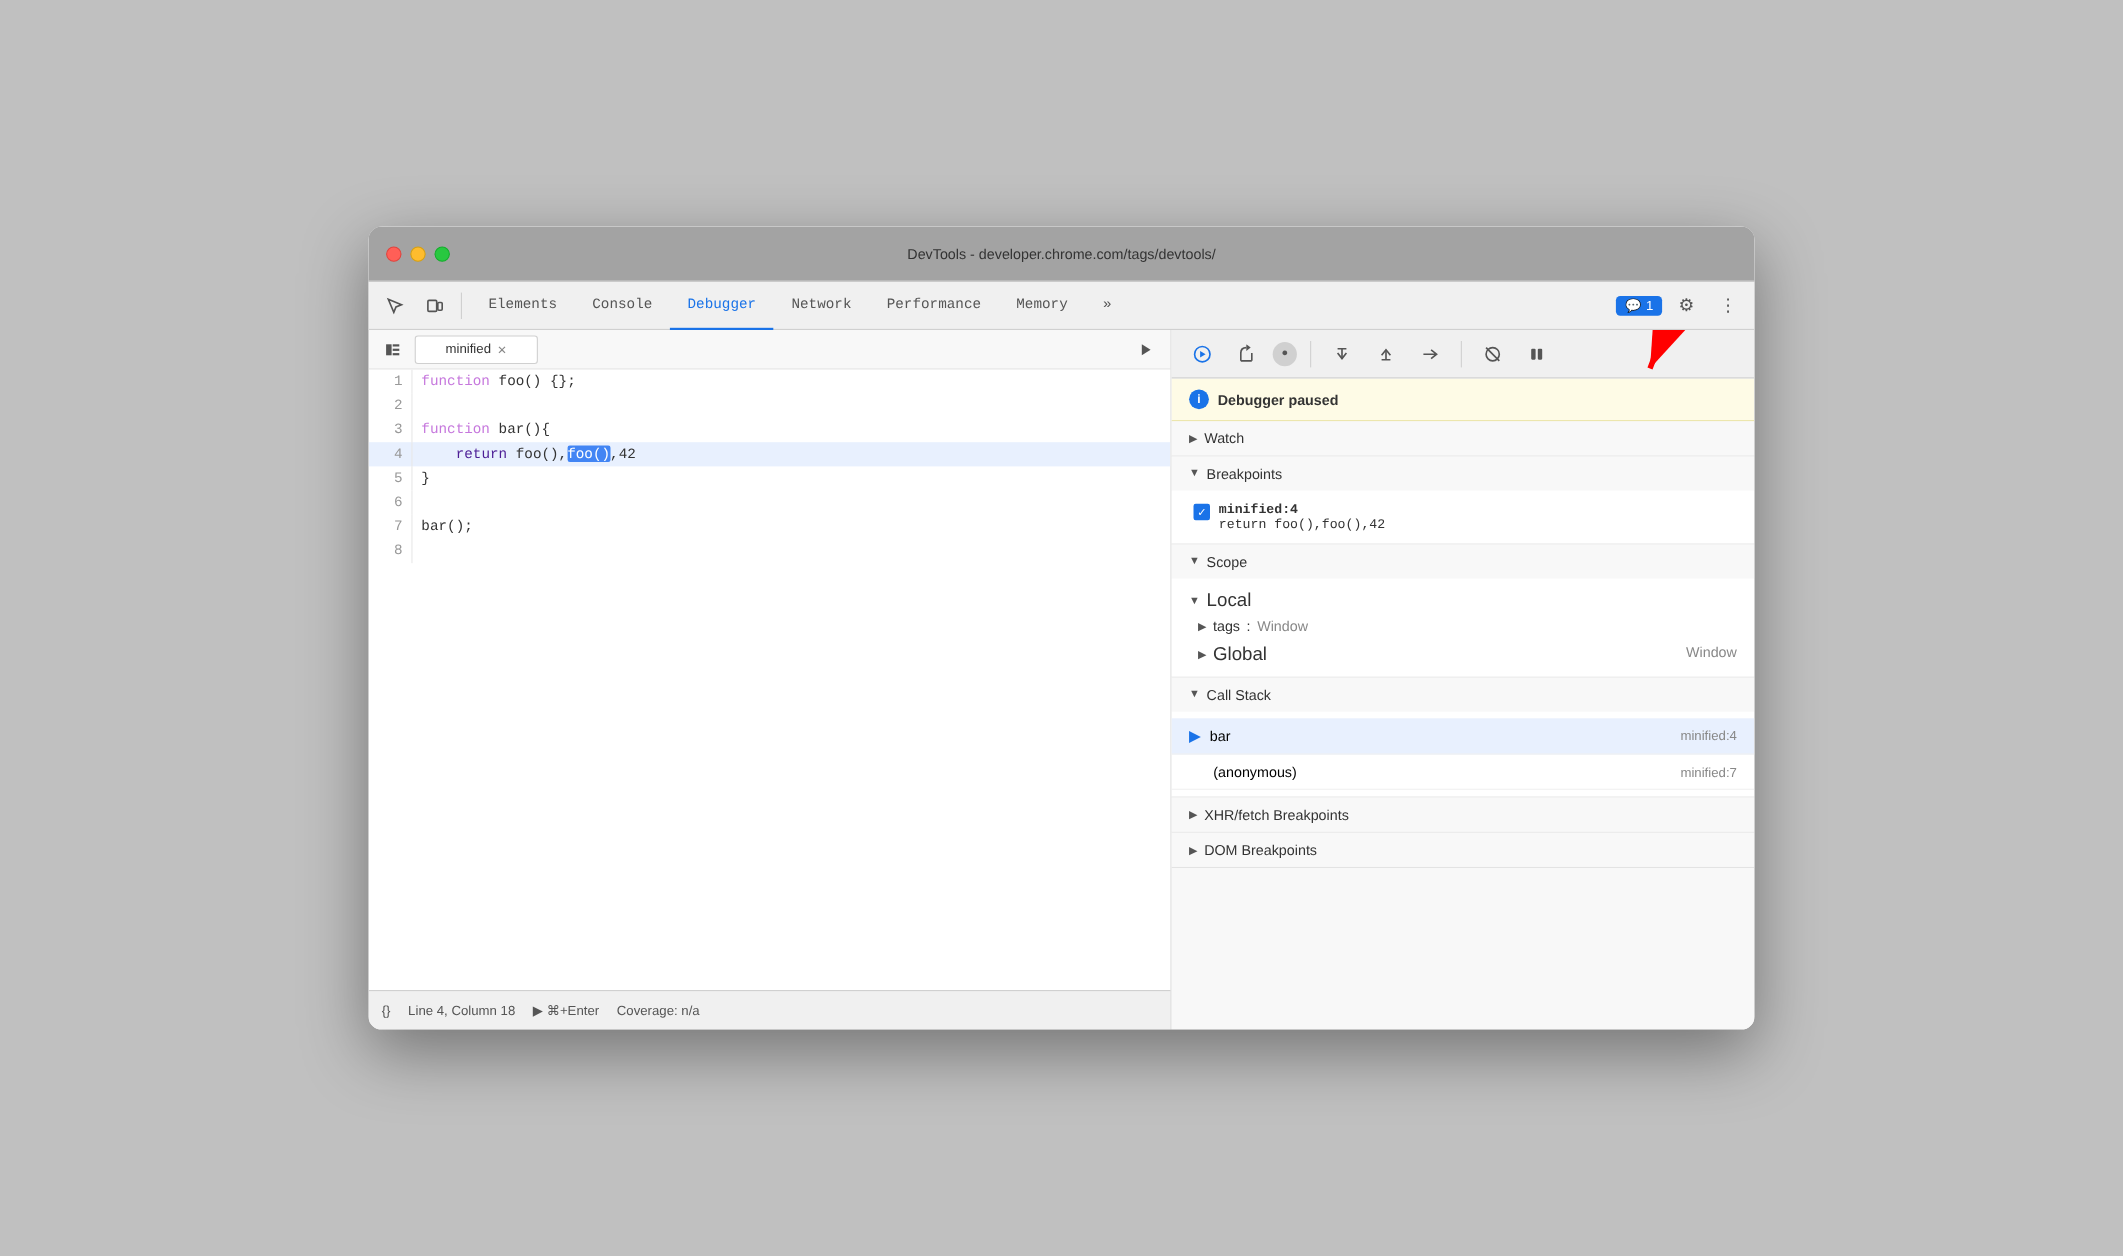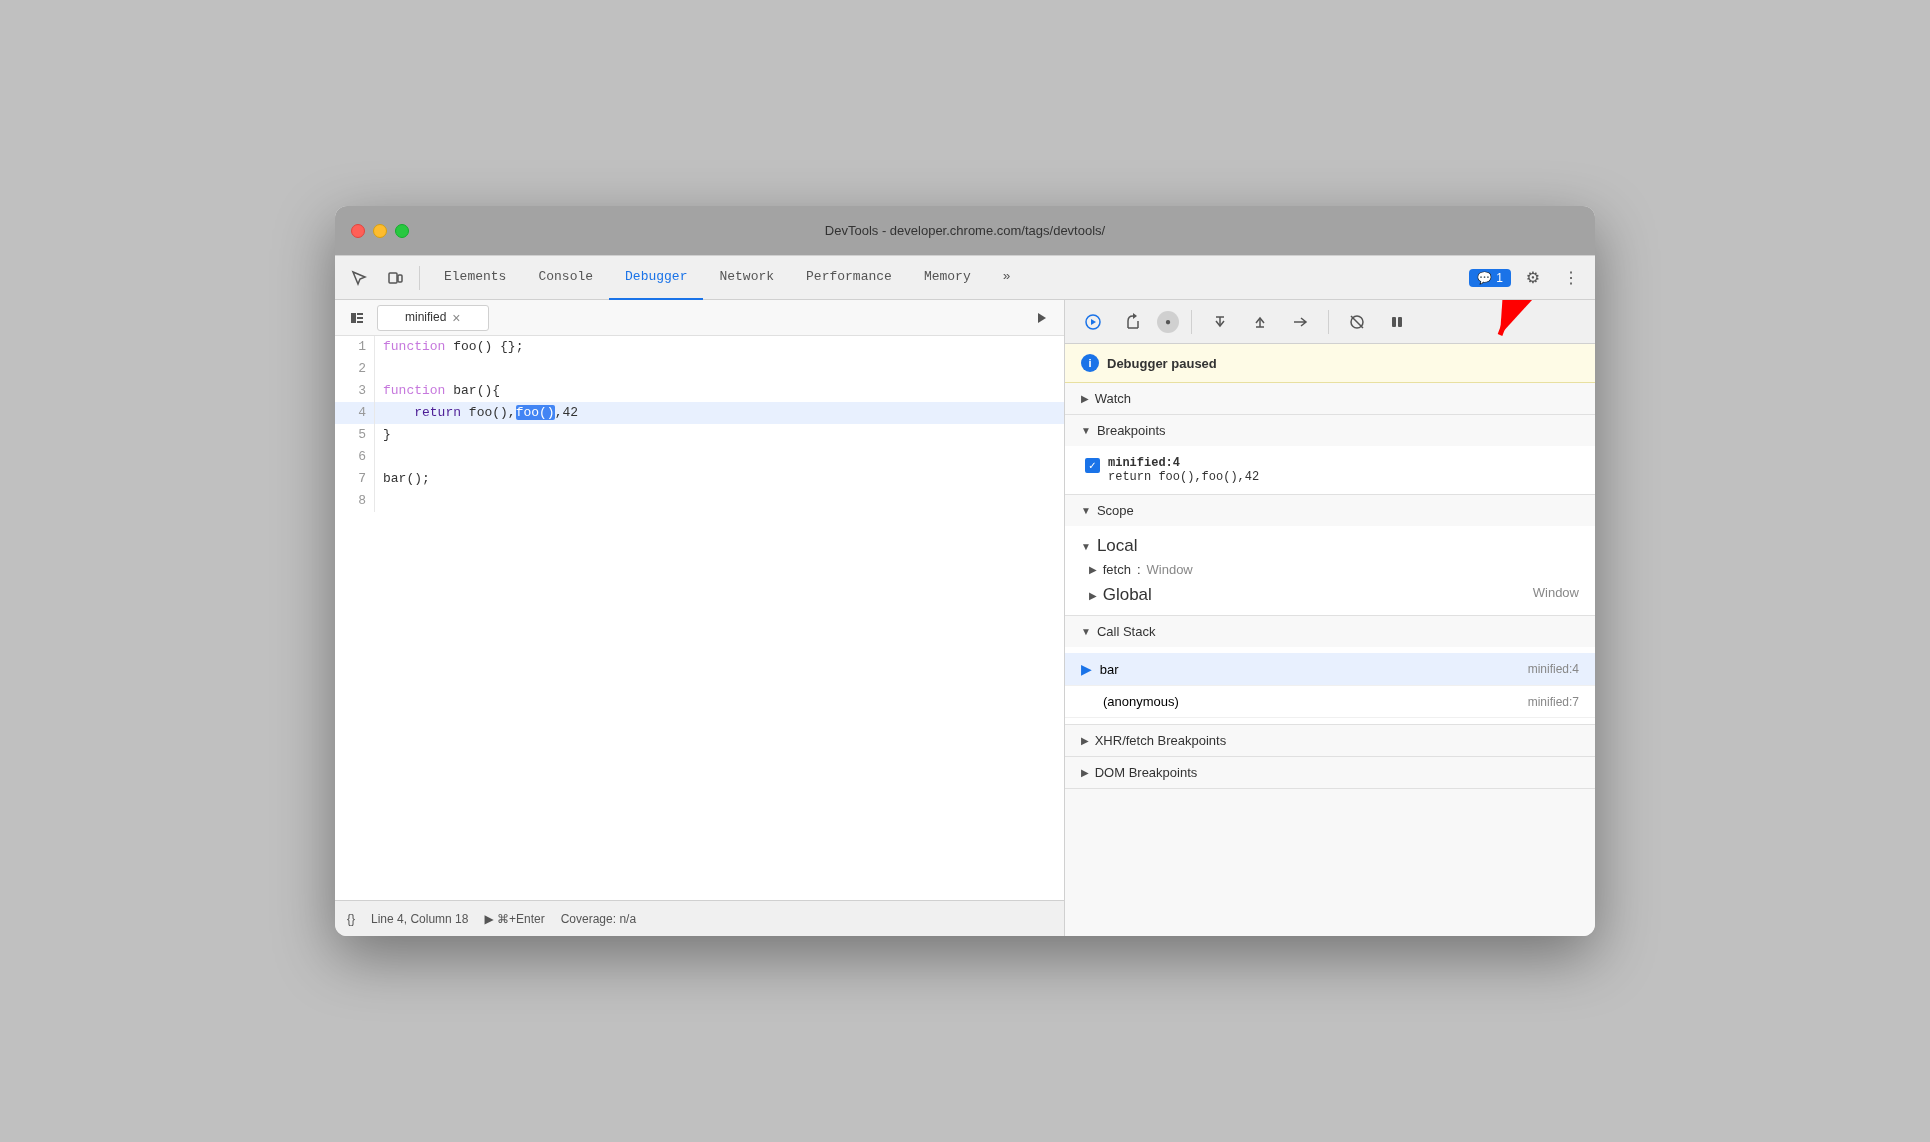--- a/index.html
+++ b/index.html
@@ -625,21 +625,21 @@
             <span>Scope</span>
           </div>
           <div class="section-content">
 
             <div style="padding: 4px 16px 2px 16px; display:flex; align-items:center; gap:6px; cursor:pointer;">
               <span class="triangle">▼</span>
               <span style="font-size:17px; color:#333;">Local</span>
             </div>
             <div class="scope-item">
               <span class="triangle">▶</span>
-              <span class="scope-key">fetch</span>
+              <span class="scope-key">tags</span>
               <span>:</span>
               <span class="scope-value">Window</span>
             </div>
 
             <div class="global-row">
               <div style="display:flex; align-items:center; gap:6px;">
                 <span class="triangle">▶</span>
                 <span style="font-size:17px; color:#333;">Global</span>
               </div>
               <span style="font-size:13px; color:#888;">Window</span>

